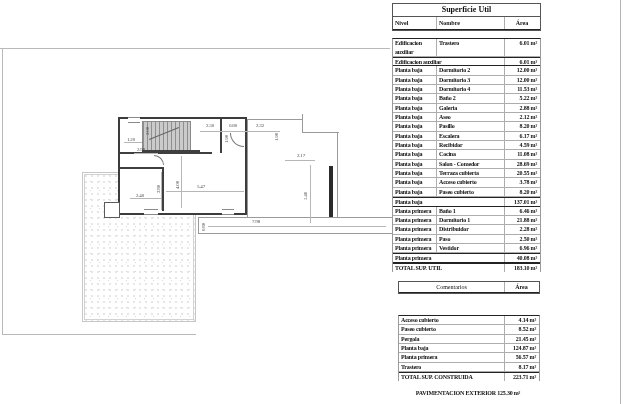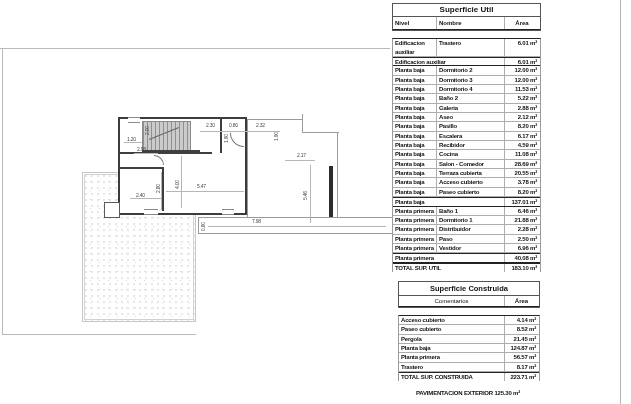--- a/index.html
+++ b/index.html
@@ -1,17 +1,17 @@
 <!DOCTYPE html>
 <html><head>
 <meta charset="utf-8">
 <style>
   html,body{margin:0;padding:0;background:#fff;}
   #stage{position:relative;width:631px;height:404px;background:#ffffff;overflow:hidden;
-         font-family:Liberation Sans, sans-serif;color:#111;}
+         font-family:Liberation Serif, serif;color:#111;}
   .hline{position:absolute;height:1px;background:#b9b9b9;}
   .vline{position:absolute;width:1px;background:#b9b9b9;}
   .dimline{position:absolute;background:#b6b6b6;}
   #stipple{position:absolute;left:82px;top:172px;width:112px;height:148px;
     border:1px solid #c7c7c7;outline:1px solid #d2d2d2;outline-offset:-3px;
     background-image:radial-gradient(circle,#c9c9c9 0.6px,transparent 0.8px),
                      radial-gradient(circle,#d8d8d8 0.6px,transparent 0.8px);
     background-size:6px 6px,9px 9px;background-position:0 0,3px 4px;}
   #house{position:absolute;left:118px;top:117px;width:125px;height:94px;
     border:2px solid #3c3c3c;background:#fff;}
@@ -250,21 +250,20 @@
         </div>
         <div class="trow total">
           <span class="cell cm">TOTAL SUP. UTIL</span>
           <span class="cell c3">183.10 m²</span>
         </div>
       </div>
   </div>
 
   <div id="t2">
     <div class="tblhead" id="t2h">
-      <div class="tbltitle">Superficie Construida</div>
       <div class="hdr">
         <span class="hc bm" style="text-align:center;font-weight:normal;">Comentarios</span>
         <span class="hc b2" style="text-align:center;">Área</span>
       </div>
     </div>
     <div class="tdata" id="t2d">
         <div class="trow data">
           <span class="cell b1">Acceso cubierto</span>
           <span class="cell b2">4.14 m²</span>
         </div>

